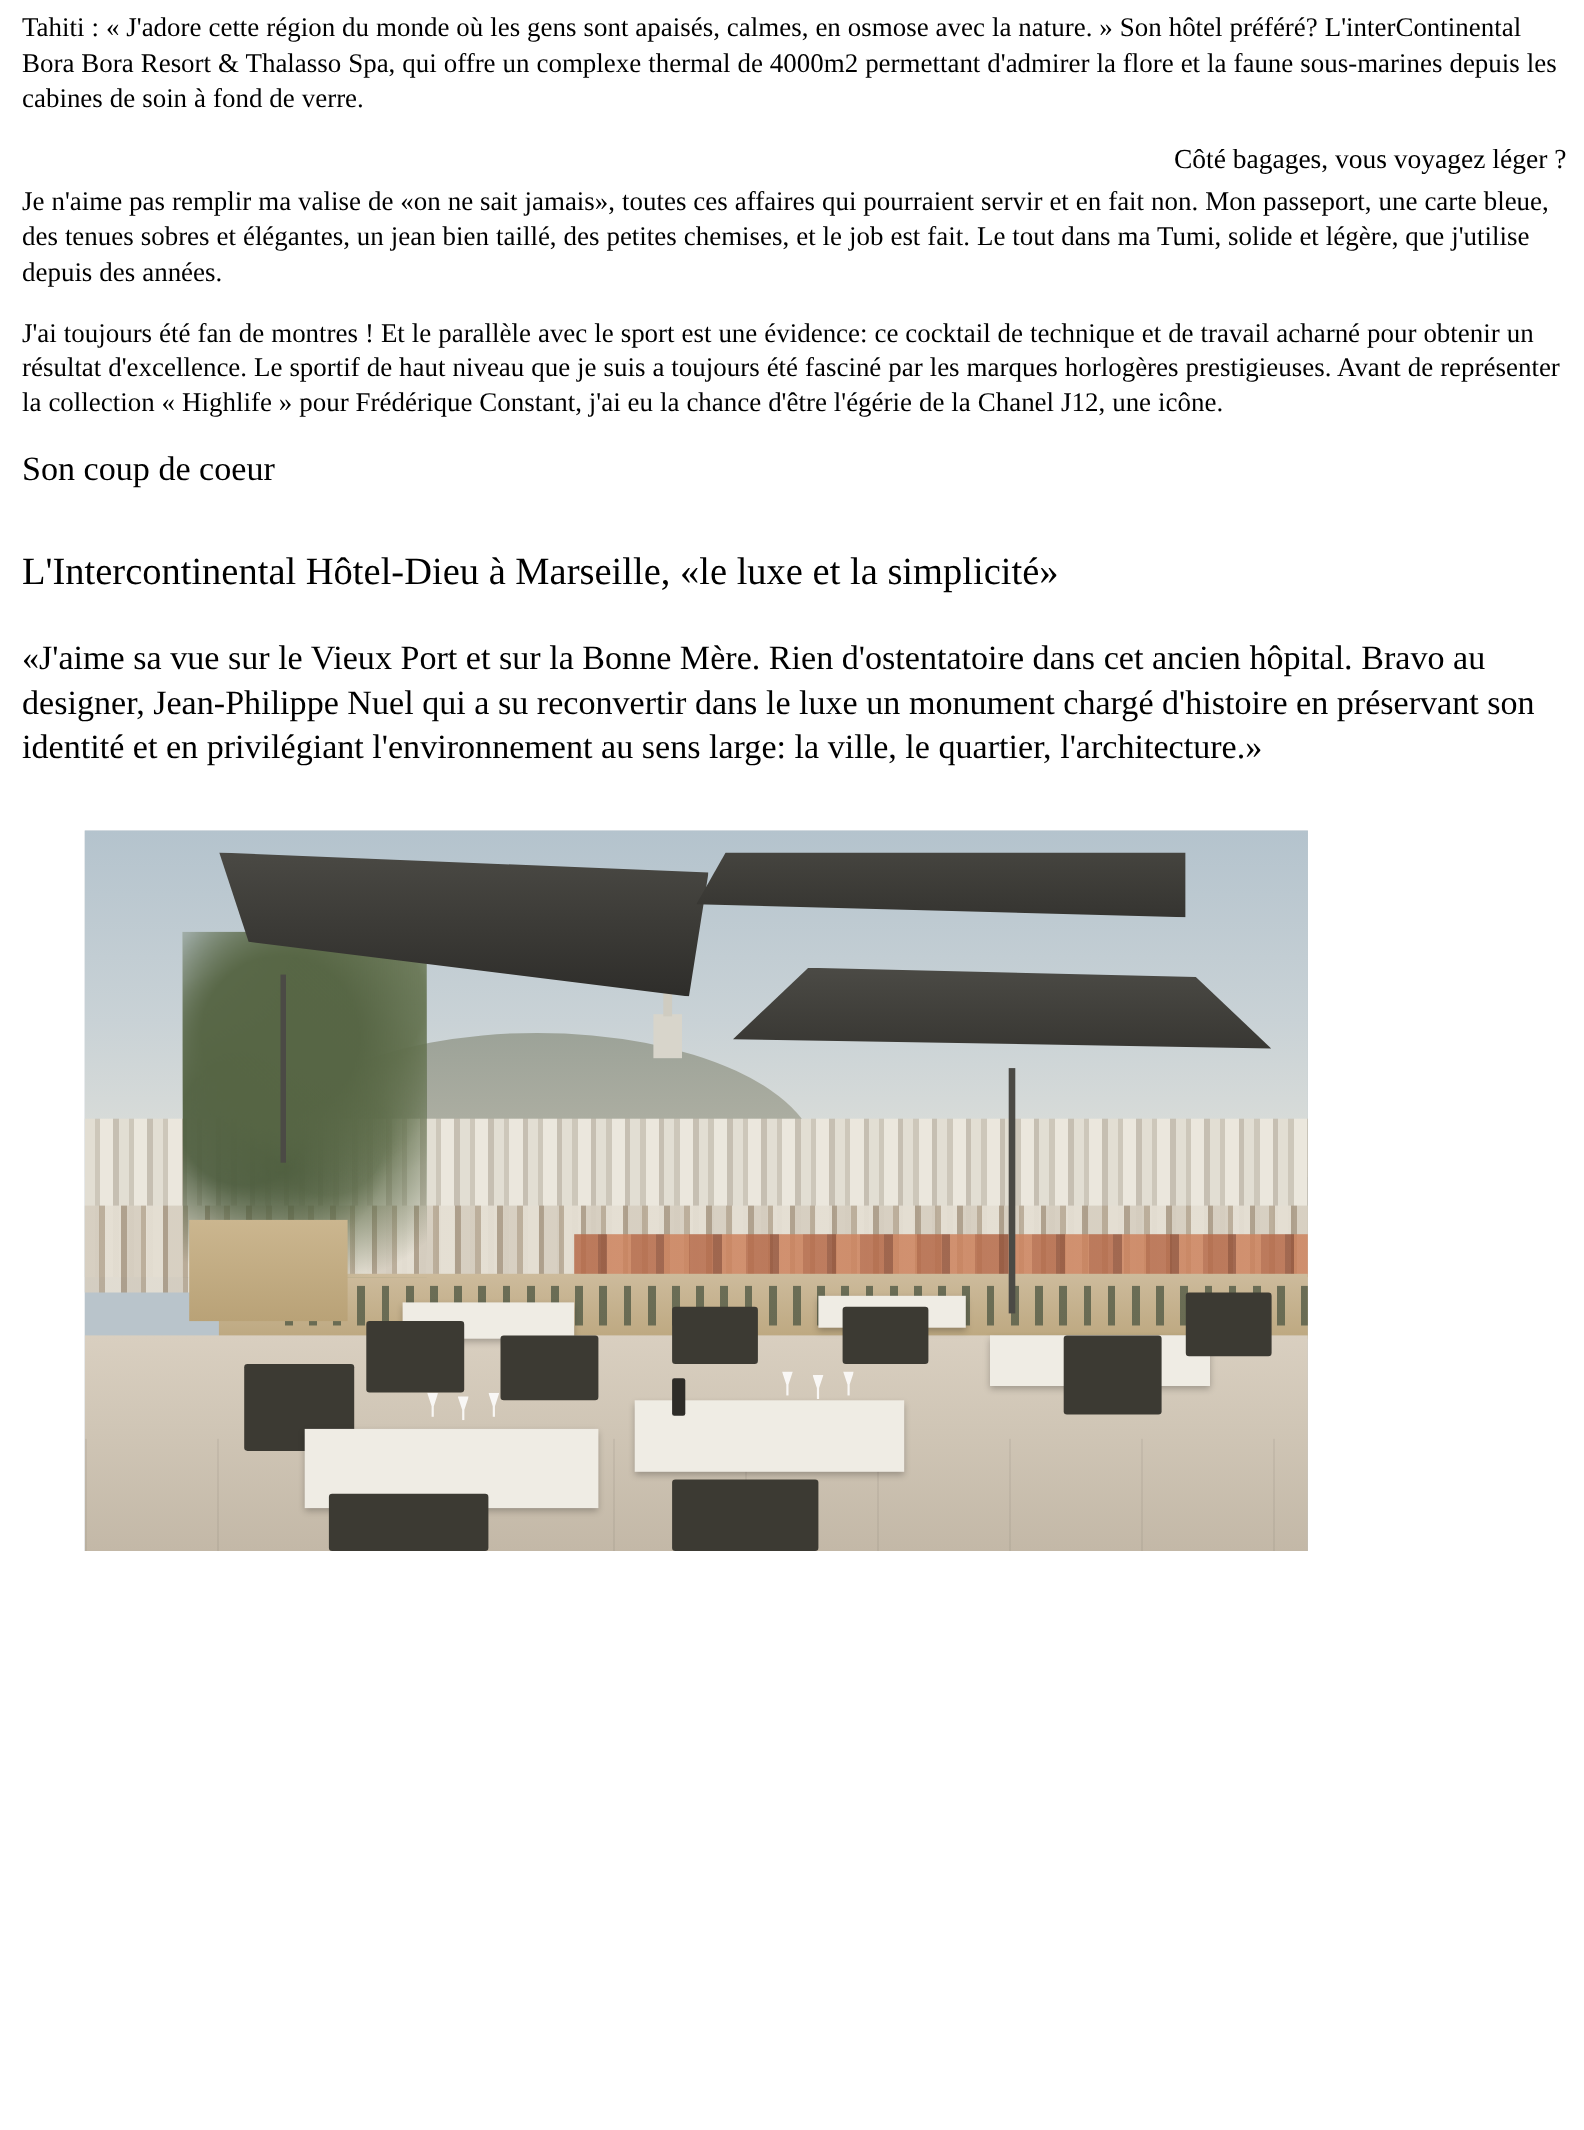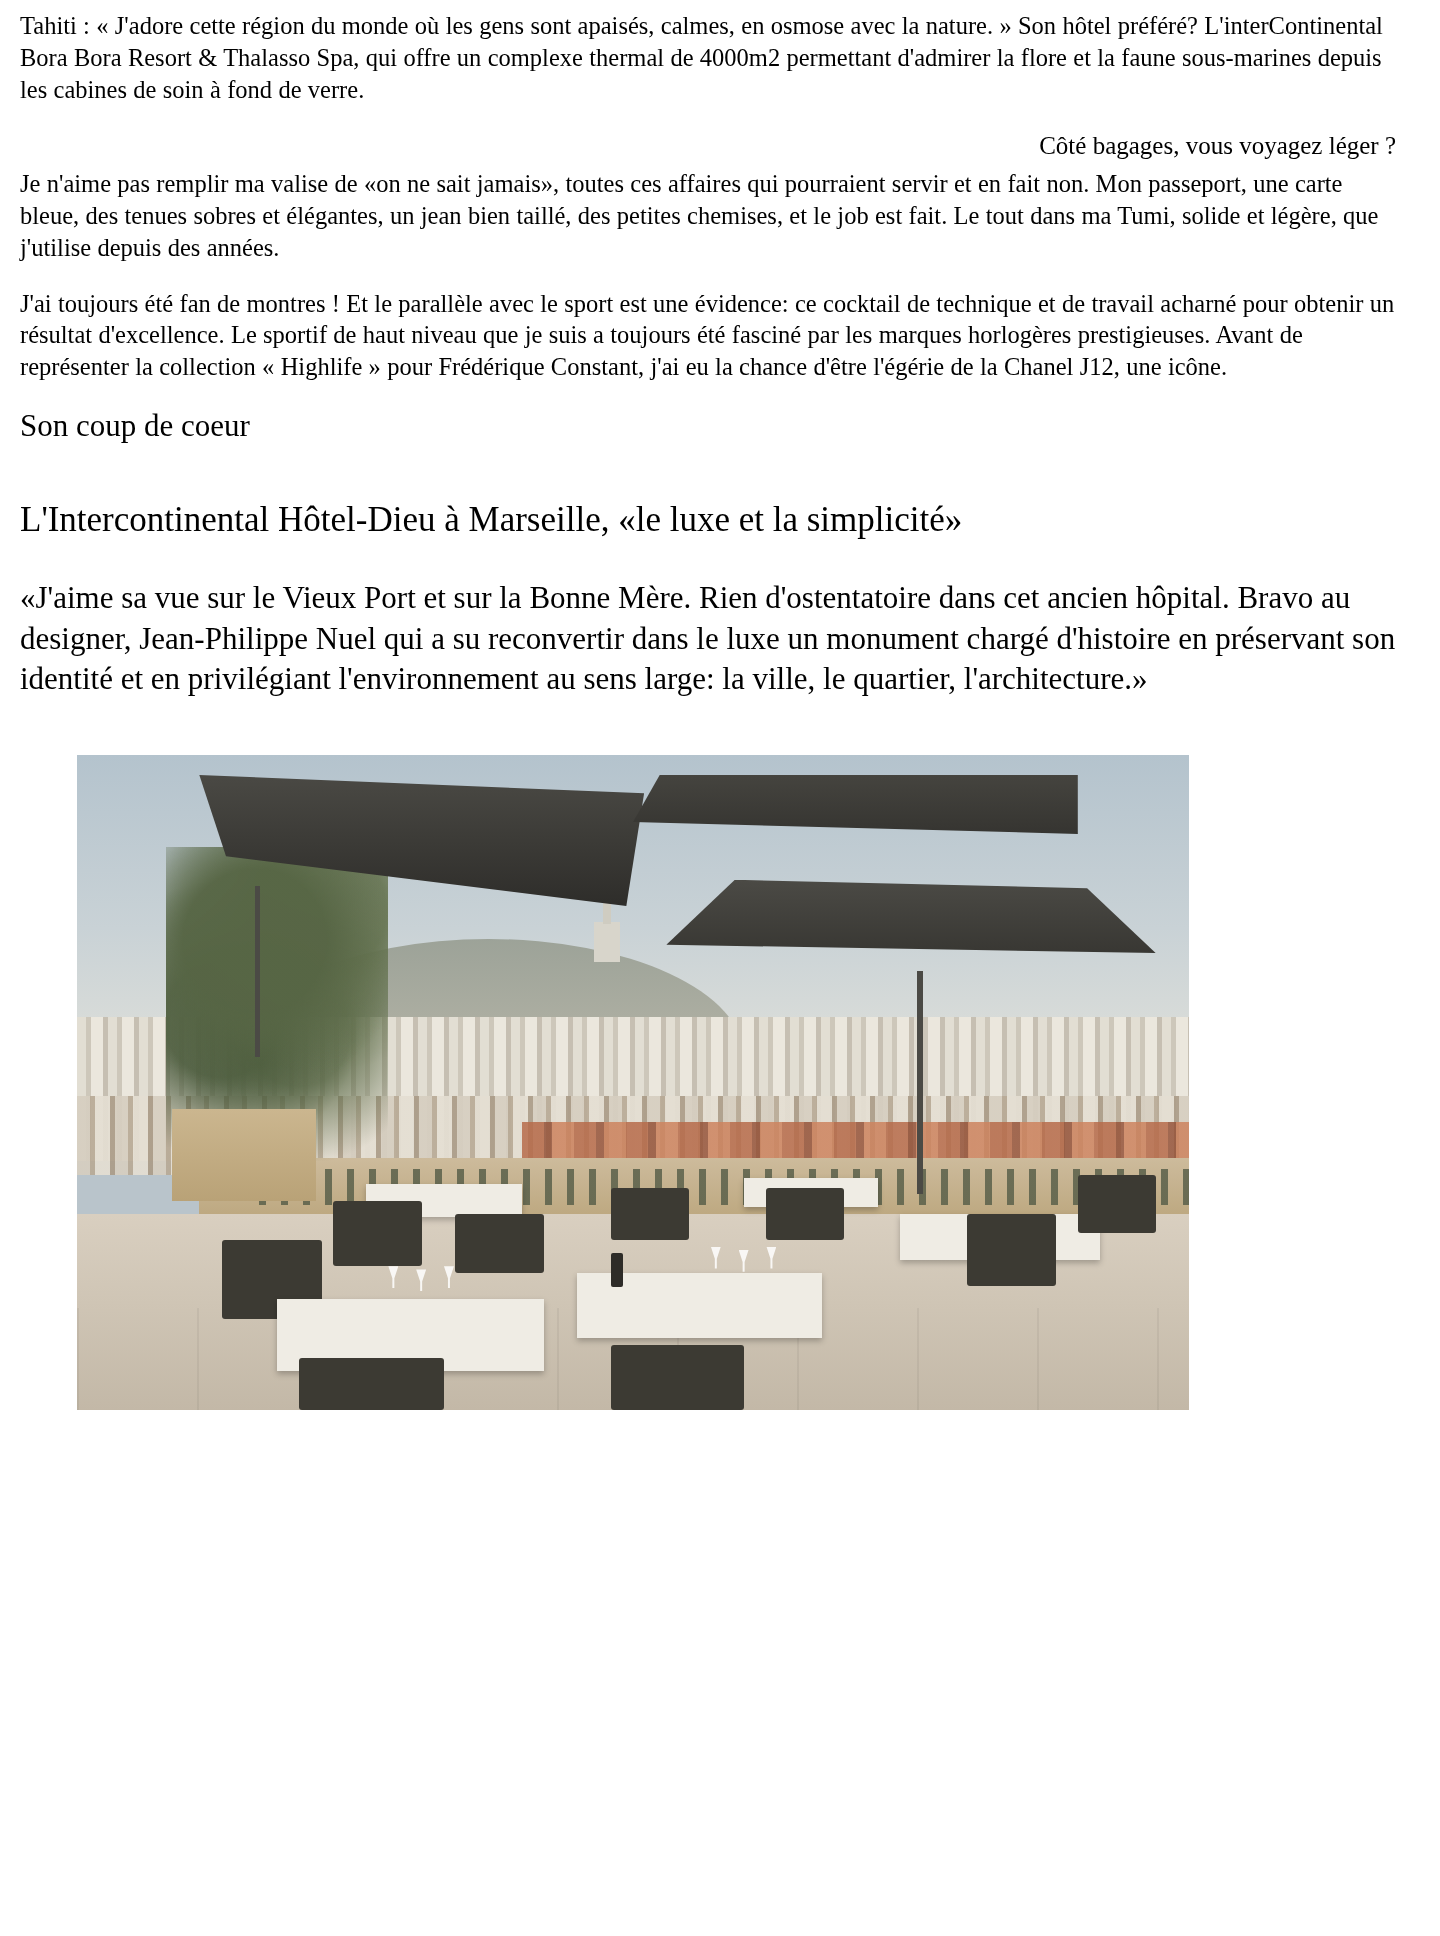--- a/index.html
+++ b/index.html
@@ -15,21 +15,21 @@
     overflow: hidden;
   }
   .page {
     position: relative;
     width: 1440px;
     height: 1936px;
     padding: 0;
     box-sizing: border-box;
   }
   .content {
-    padding: 10px 44px 0 20px;
+    padding: 10px 16px 0 20px;
   }
   p.para {
     font-size: 24.5px;
     line-height: 1.30;
     margin: 0 0 24px 0;
     text-align: left;
     word-spacing: 0.2px;
   }
   p.question {
     font-size: 25px;

